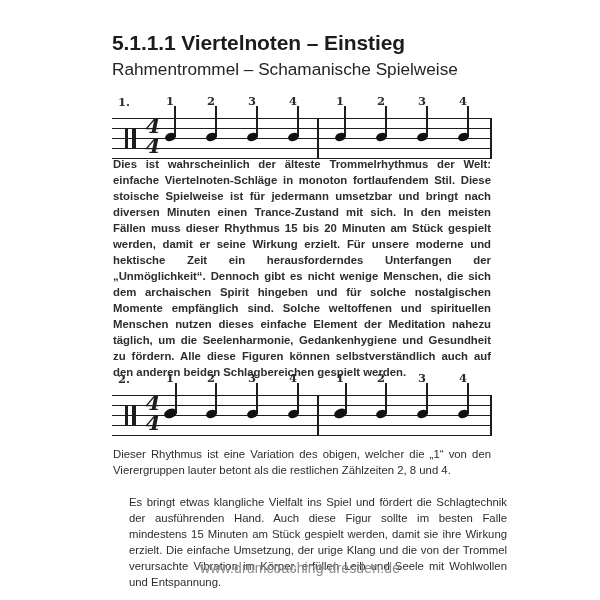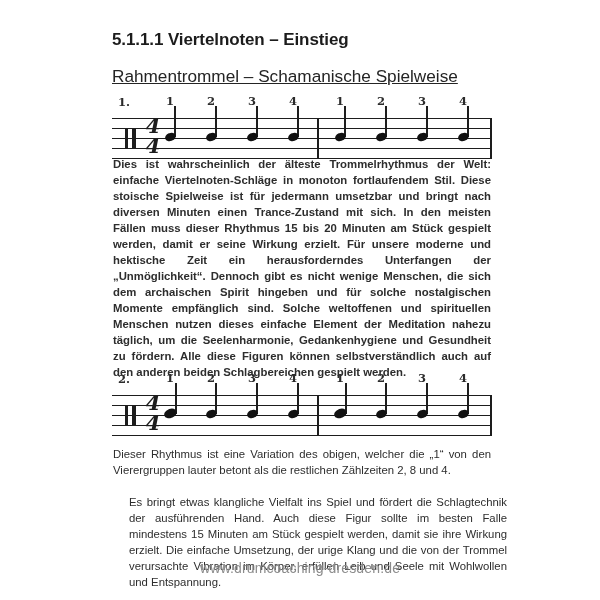--- a/index.html
+++ b/index.html
@@ -21,35 +21,34 @@
   
   .title-block {
     position: absolute;
     left: 112px;
     top: 30px;
     width: 400px;
   }
   .title-main {
     font-family: "Liberation Sans", sans-serif;
     font-weight: bold;
-    font-size: 17px;
+    font-size: 21px;
     letter-spacing: -0.1px;
     color: #1c1c1c;
     line-height: 1.22;
     white-space: nowrap;
   }
   .title-sub {
     font-family: "Liberation Sans", sans-serif;
     font-weight: normal;
     font-size: 17.2px;
     color: #242424;
     line-height: 1.25;
-    margin-top: 15px;
+    margin-top: 3px;
     white-space: nowrap;
-    text-decoration: underline;
   }
 
   
   .system {
     position: absolute;
     left: 112px;
     width: 380px;
     height: 66px;
   }
   .system.s1 { top: 96px; }

